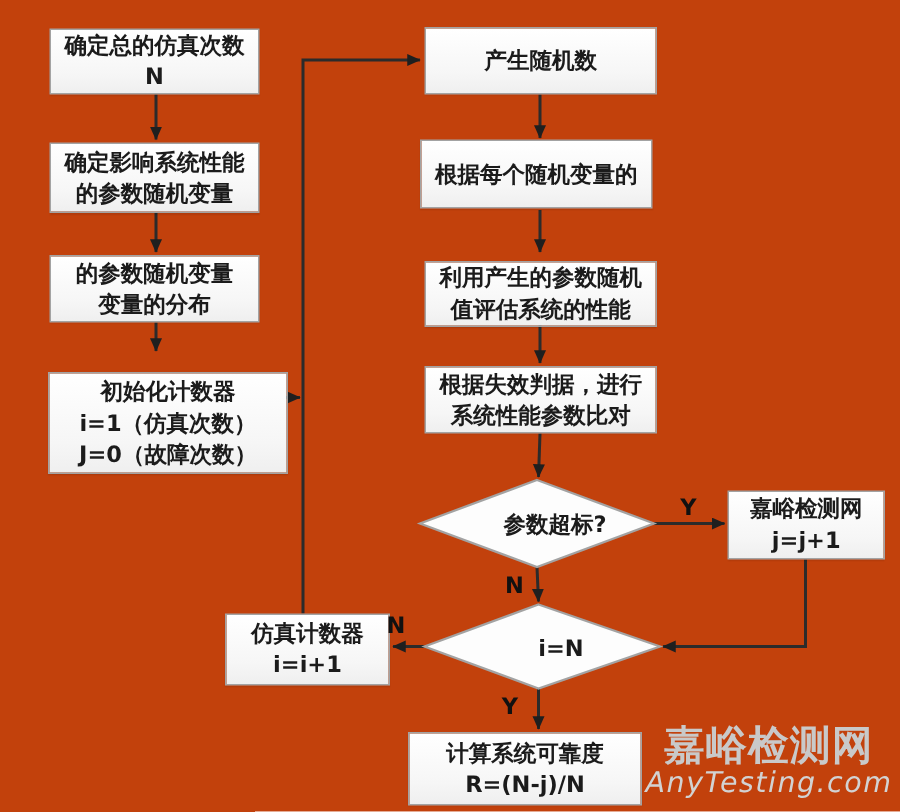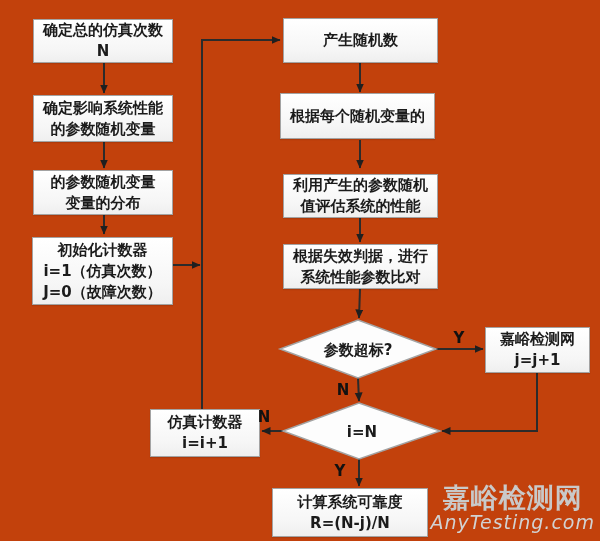--- a/index.html
+++ b/index.html
@@ -12,21 +12,21 @@
     position:absolute;z-index:2;box-sizing:border-box;
     border:1px solid #a3a3a3;
     background:linear-gradient(180deg,#ffffff 0%,#f6f6f6 70%,#efefef 100%);
     box-shadow:0 1px 1px rgba(0,0,0,0.10);
     display:flex;flex-direction:column;align-items:center;justify-content:center;
     font-size:15px;font-weight:bold;color:#1b1b1b;line-height:21px;text-align:center;
     white-space:nowrap;
   }
   .dtext{
     position:absolute;z-index:3;transform:translate(-50%,-50%);
-    font-size:15px;font-weight:bold;color:#1b1b1b;white-space:nowrap;
+    font-size:15px;font-weight:bold;color:#1b1b1b;white-space:nowrap;margin-left:12px;
   }
   .blabel{
     position:absolute;z-index:3;transform:translate(-50%,-50%);
     font-size:15px;font-weight:bold;color:#111111;
   }
   .watermark{
     position:absolute;right:5px;bottom:9px;z-index:4;text-align:center;pointer-events:none;
   }
   .wm-cn{font-size:27px;font-weight:bold;letter-spacing:1px;color:#c9c9c9;line-height:28px;}
   .wm-en{font-size:19px;font-style:italic;font-weight:normal;color:#d2d2d2;line-height:20px;letter-spacing:1px;}
@@ -72,21 +72,21 @@
   <div class="node" style="left:33px;top:95px;width:140px;height:47px">
     <div>确定影响系统性能</div>
     <div>的参数随机变量</div>
   </div>
 
   <div class="node" style="left:33px;top:170px;width:140px;height:45px">
     <div>的参数随机变量</div>
     <div>变量的分布</div>
   </div>
 
-  <div class="node" style="left:32px;top:237px;width:141px;height:68px">
+  <div class="node" style="left:32px;top:248px;width:160px;height:68px">
     <div>初始化计数器</div>
     <div>i=1（仿真次数）</div>
     <div>J=0（故障次数）</div>
   </div>
 
   <div class="node" style="left:283px;top:18px;width:155px;height:45px">
     <div>产生随机数</div>
   </div>
 
   <div class="node" style="left:280px;top:93px;width:155px;height:46px">

